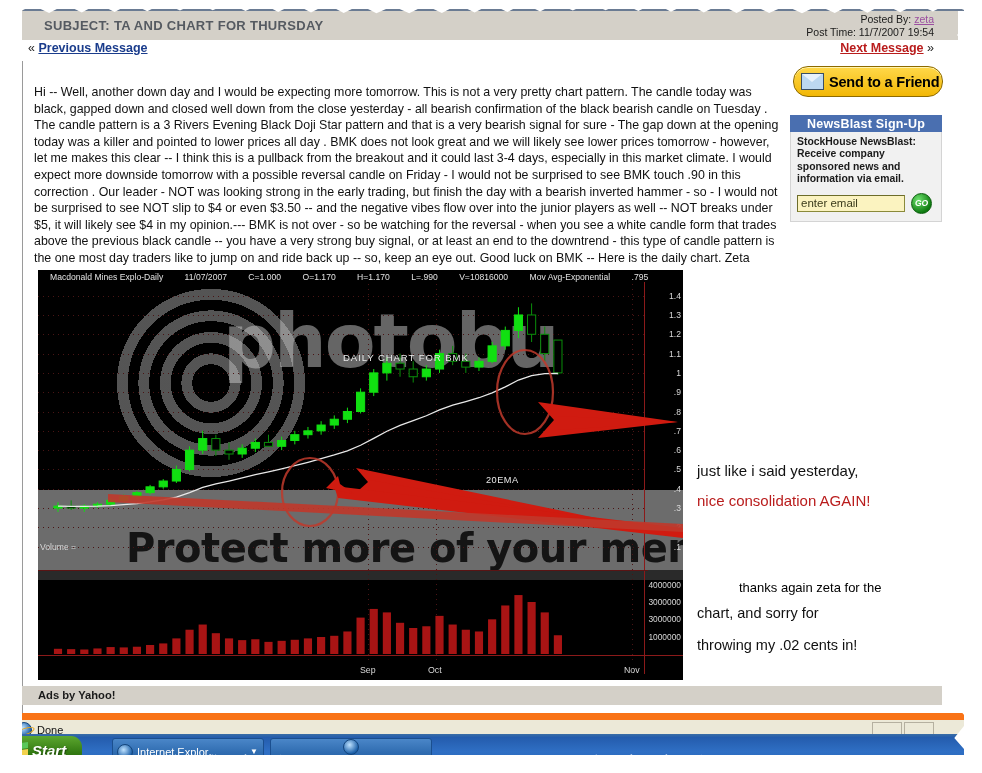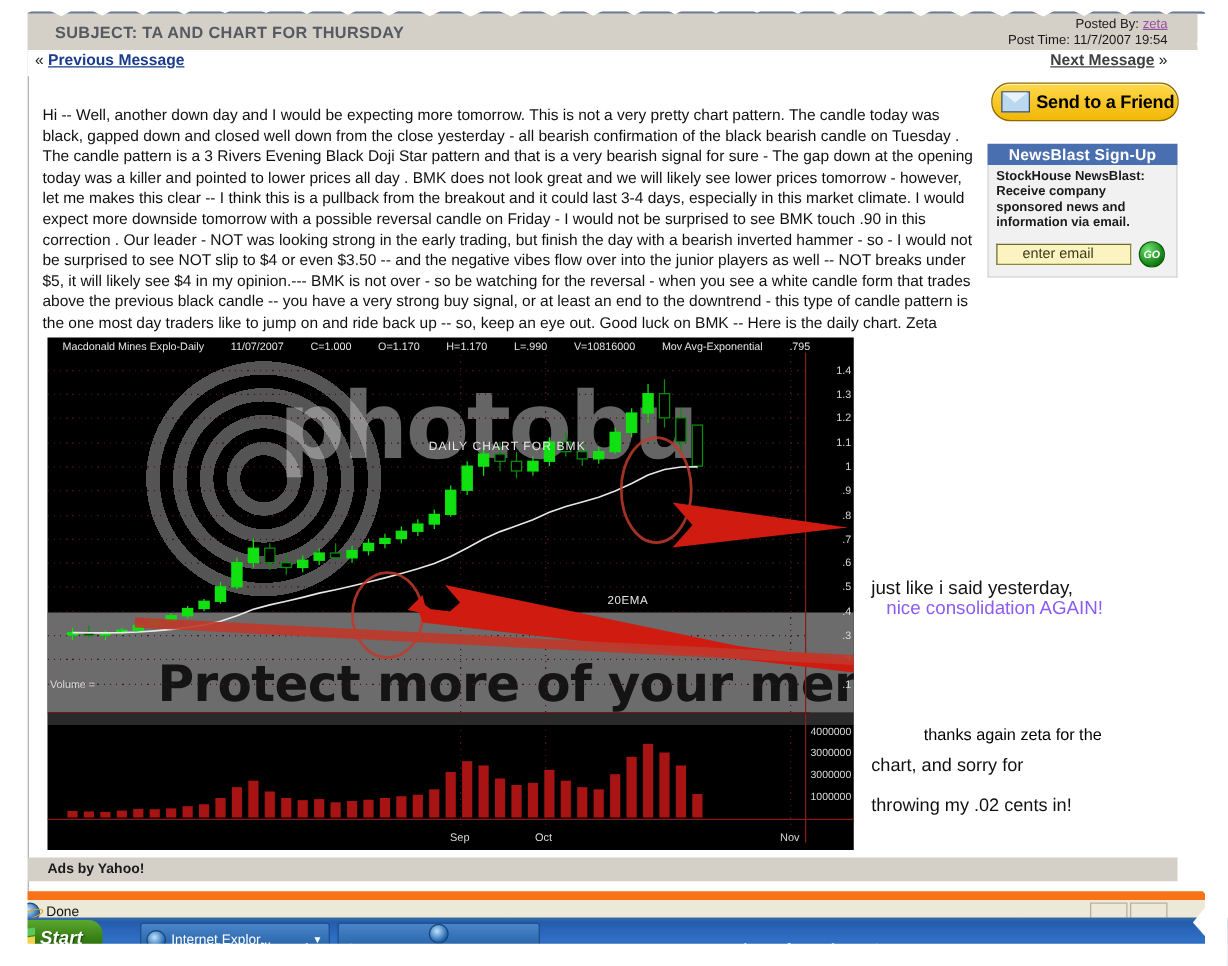--- a/index.html
+++ b/index.html
@@ -44,21 +44,21 @@
     position:absolute;right:24px;top:15px;text-align:right;
     font-size:10.5px;color:#1a1a1a;white-space:nowrap;
   }
   .zeta-link{color:#9b4fa0;text-decoration:underline;}
 
   
   #nav-row{position:absolute;left:22px;top:41px;width:936px;height:20px;background:#fff;}
   #prev-msg{position:absolute;left:6px;top:0;font-size:12.5px;color:#1a1a1a;}
   #prev-msg a{color:#1a3c8c;font-weight:bold;text-decoration:underline;}
   #next-msg{position:absolute;right:24px;top:0;font-size:12.5px;color:#1a1a1a;}
-  #next-msg a{color:#404040;font-weight:bold;text-decoration:underline;}
+  #next-msg a{color:#b91c1c;font-weight:bold;text-decoration:underline;}
 
   
   #body-copy{
     position:absolute;left:34px;top:84px;width:748px;
     font-size:12.4px;line-height:16.6px;color:#111;
     text-align:left;
   }
 
   
   #send-friend{
@@ -92,21 +92,21 @@
   }
   #nb-body{
     background:#f1f1f1;padding:4px 6px 7px 6px;
     border:1px solid #d4d4d4;border-top:none;
   }
   #nb-text{font-size:10.4px;line-height:12.4px;font-weight:bold;color:#1a1a1a;}
   #nb-form{display:flex;align-items:center;margin-top:7px;}
   #email-input{
     width:108px;height:17px;background:#fbf3c0;
     border:1px solid #8a8a3a;border-top-color:#6c6c2a;border-left-color:#6c6c2a;
-    font-size:11.5px;color:#3a3a1a;padding:0 20px;box-sizing:border-box;
+    font-size:11.5px;color:#3a3a1a;padding:0 3px;box-sizing:border-box;
     font-family:"Liberation Sans", sans-serif;
   }
   #go-btn{
     width:19px;height:19px;border-radius:50%;margin-left:6px;
     background:radial-gradient(circle at 34% 30%, #6ee26e, #0e7a10 72%);
     border:1px solid #075c09;
     color:#fff;font-size:8.5px;font-weight:bold;
     display:flex;align-items:center;justify-content:center;
     font-style:italic;
   }
@@ -182,21 +182,21 @@
   }
   #price-axis-line{position:absolute;left:606px;top:12px;width:1px;height:392px;background:#8b1a1a;z-index:12;}
   #xaxis-line{position:absolute;left:0;top:385px;width:645px;height:1px;background:#8b1a1a;z-index:12;}
   #vol-split{position:absolute;left:0;top:300px;width:610px;height:1px;background:#5a1414;z-index:12;}
   svg.overlay{position:absolute;left:0;top:0;width:645px;height:410px;z-index:10;}
   svg.arrows{position:absolute;left:0;top:0;width:645px;height:410px;z-index:20;}
 
   
   .anno{position:absolute;font-family:"Liberation Sans", sans-serif;white-space:nowrap;}
   #anno1{left:697px;top:462px;font-size:15px;color:#111;}
-  #anno2{left:697px;top:478px;font-size:15px;color:#8b5cf6;margin-left:12px;}
+  #anno2{left:697px;top:492px;font-size:15px;color:#b91c1c;}
   #anno3{left:739px;top:580px;font-size:13px;color:#000000;}
   #anno4{left:697px;top:605px;font-size:14.5px;color:#111;}
   #anno5{left:697px;top:637px;font-size:14.5px;color:#111;}
 
   
   #ads-bar{
     position:absolute;left:22px;top:686px;width:920px;height:19px;
     background:#d4d0c8;
   }
   #ads-label{position:absolute;left:16px;top:3px;font-size:11.2px;font-weight:bold;color:#1a1a1a;}

